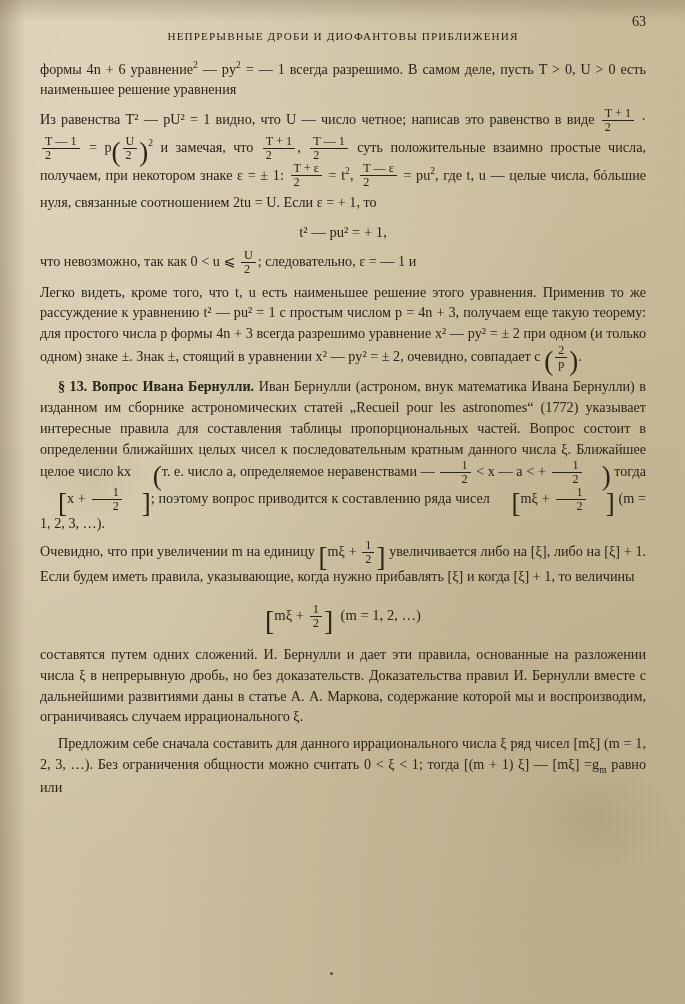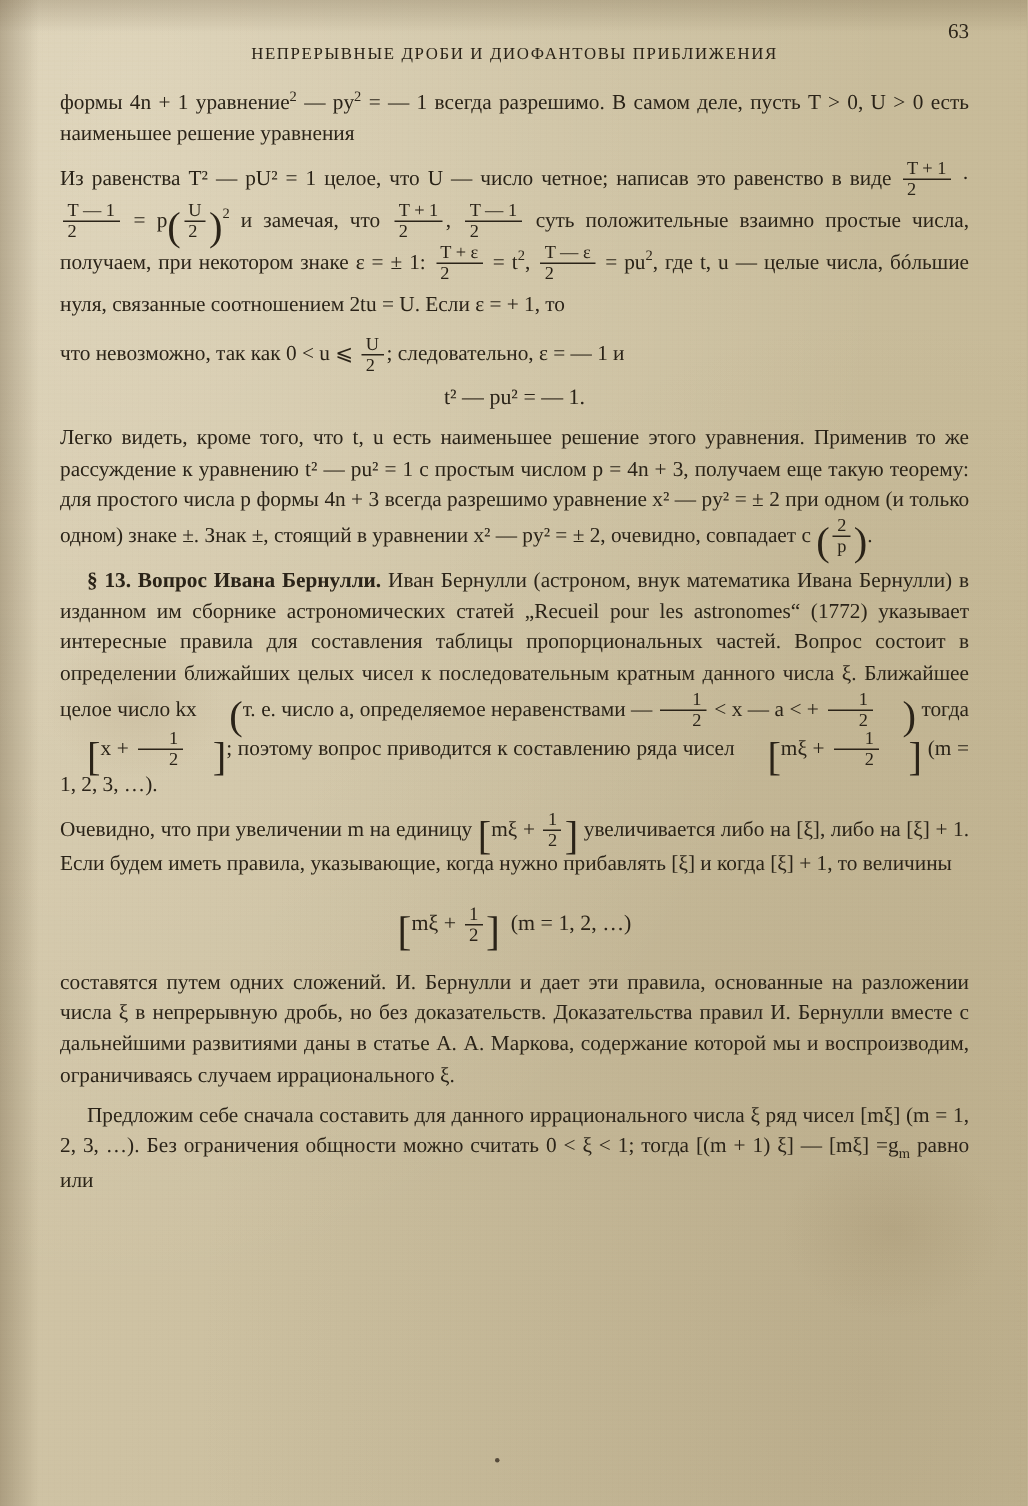--- a/index.html
+++ b/index.html
@@ -140,34 +140,34 @@
 
   <div class="content">
 
     <div class="runhead">
       <span class="rh-title">Непрерывные дроби и диофантовы приближения</span>
       <span class="rh-page">63</span>
     </div>
 
     <p>
       <span class="i">формы</span>
-      <span class="i">4n + 1 уравнение</span><span class="i"><sup>2</sup></span>
+      <span class="i">4n + 6 уравнение</span><span class="i"><sup>2</sup></span>
       <span class="i">— py</span><span class="i"><sup>2</sup></span>
       <span class="i">= — 1</span>
       <span class="i">всегда разрешимо.</span>
       <span>В самом деле, пусть</span>
       <span class="i">T &gt; 0, U &gt; 0</span>
       <span>есть наименьшее решение уравнения</span>
     </p>
 
 
     <p class="tall">
       <span>Из равенства</span>
       <span class="i">T² — pU² = 1</span>
-      <span>целое, что</span>
+      <span>видно, что</span>
       <span class="i">U</span>
       <span>— число четное; написав это равенство в виде</span>
       <span class="frac"><span class="num">T + 1</span><span class="den">2</span></span> ·
       <span class="frac"><span class="num">T — 1</span><span class="den">2</span></span>
       = <span class="i">p</span><span class="big-paren">(</span><span class="frac"><span class="num">U</span><span class="den">2</span></span><span class="big-paren">)</span><sup>2</sup>
       <span>и замечая, что</span>
       <span class="frac"><span class="num">T + 1</span><span class="den">2</span></span>,
       <span class="frac"><span class="num">T — 1</span><span class="den">2</span></span>
       <span>суть положительные взаимно простые числа, получаем, при некотором знаке</span>
       <span class="i">ε = ± 1:</span>
@@ -175,31 +175,31 @@
       = <span class="i">t</span><sup>2</sup>,
       <span class="frac"><span class="num">T — ε</span><span class="den">2</span></span>
       = <span class="i">pu</span><sup>2</sup>,
       <span>где t, u — целые числа, бóльшие нуля, связанные соотношением</span>
       <span class="i">2tu = U.</span>
       <span>Если</span>
       <span class="i">ε = + 1,</span>
       <span>то</span>
     </p>
 
+    <div class="center">t² — pu² = + 1,</div>
 
     <p>
       <span>что невозможно, так как</span>
       0 &lt; <span class="i">u</span> ⩽
       <span class="frac"><span class="num">U</span><span class="den">2</span></span>;
       <span>следовательно,</span>
       <span class="i">ε = — 1</span>
       <span>и</span>
     </p>
 
-    <div class="center">t² — pu² = — 1.</div>
 
     <p>
       <span>Легко видеть, кроме того, что</span>
       <span class="i">t, u</span>
       <span>есть наименьшее решение этого уравнения. Применив то же рассуждение к уравнению</span>
       <span class="i">t² — pu²</span>
       <span>= 1 с простым числом</span>
       <span class="i">p = 4n + 3,</span>
       <span>получаем еще такую теорему:</span>
       <span class="i">для простого числа p формы</span>

